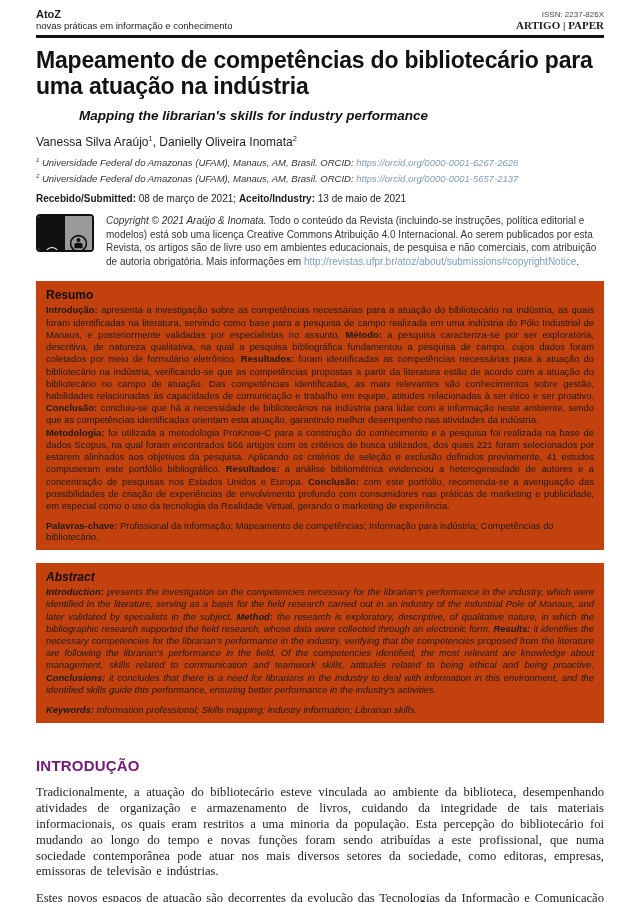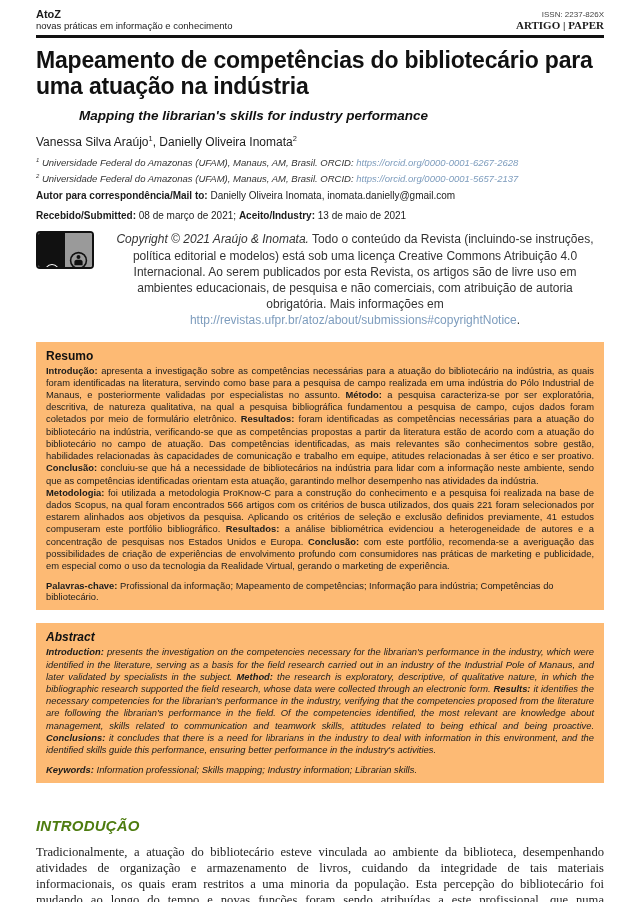--- a/index.html
+++ b/index.html
@@ -29,31 +29,31 @@
   .lic { display:flex; gap:12px; margin-top:10px; align-items:flex-start; }
   .cc-badge { width:58px; height:38px; border:2px solid #111; border-radius:4px; overflow:hidden;
     display:flex; flex-direction:column; flex:none; }
   .cc-top { flex:1; display:flex; }
   .cc-left { width:50%; background:#111; display:flex; align-items:center; justify-content:center; }
   .cc-circ { width:18px; height:24px; border:1.6px solid #fff; border-radius:50%;
     color:#fff; font-size:8px; font-weight:700; display:flex; align-items:center; justify-content:center;margin-top:31px; }
   .cc-right { width:50%; background:#9a9a9a; display:flex; align-items:center; justify-content:center; }
   .cc-bottom { height:11px; background:#111; color:#fff; font-size:7px; font-weight:700;
     text-align:center; line-height:11px; letter-spacing:1px; }
-  .lic-text { font-size:12px; line-height:1.35; color:#333;text-align:center; }
+  .lic-text { font-size:10px; line-height:1.35; color:#333; }
 
   
-  .box { background:#fdba74; padding:7px 10px 8px 10px; margin-top:13px; }
+  .box { background:#c2410c; padding:7px 10px 8px 10px; margin-top:13px; }
   .box h2 { font-size:12px; font-weight:700; color:#111; margin-bottom:2px; }
   .box .paras p { font-size:9.4px; line-height:1.3; text-align:justify; color:#1c1c1c; }
   .box .kw { font-size:9.4px; margin-top:8px; }
   .box.en, .box.en .paras p, .box.en .kw, .box.en h2 { font-style:italic; }
 
   
-  .sec-h { font-size:15px; font-weight:700; margin-top:34px; color:#4d7c0f; letter-spacing:0.2px;font-style:italic; }
+  .sec-h { font-size:15px; font-weight:700; margin-top:34px; color:#701a75; letter-spacing:0.2px; }
   .bodytext p { font-family:"Liberation Serif", serif; font-size:12.6px; line-height:1.26;
     text-align:justify; margin-top:11px; color:#222; word-spacing:1.5px; }
 
   .b { font-weight:700; }
   .i { font-style:italic; }
   .link { color:#7d9cbd; }
   sup.sup { font-size:0.62em; vertical-align:super; line-height:0; }
 </style>
 </head>
 <body>
@@ -74,21 +74,20 @@
   <h1 class="title">Mapeamento de competências do bibliotecário para uma atuação na indústria</h1>
   <div class="subtitle">Mapping the librarian's skills for industry performance</div>
 
   <div class="authors"><span>Vanessa Silva Araújo</span><sup class="sup">1</sup><span>, Danielly Oliveira Inomata</span><sup class="sup">2</sup></div>
 
   <div class="affils">
       <p><sup class="sup">1</sup><span> Universidade Federal do Amazonas (UFAM), Manaus, AM, Brasil. ORCID: </span><span class="link">https://orcid.org/0000-0001-6267-2628</span></p>
       <p><sup class="sup">2</sup><span> Universidade Federal do Amazonas (UFAM), Manaus, AM, Brasil. ORCID: </span><span class="link">https://orcid.org/0000-0001-5657-2137</span></p>
     </div>
 
-  <div class="corr"><span class="b">Autor para correspondência/Mail to:</span><span> Danielly Oliveira Inomata, inomata.danielly@gmail.com</span></div>
 
   <div class="dates"><span class="b">Recebido/Submitted:</span><span> 08 de março de 2021; </span><span class="b">Aceito/Industry:</span><span> 13 de maio de 2021</span></div>
 
   <div class="lic">
     <span class="cc-badge">
       <span class="cc-top">
         <span class="cc-left">
           <span class="cc-circ">CC</span>
         </span>
         <span class="cc-right">

